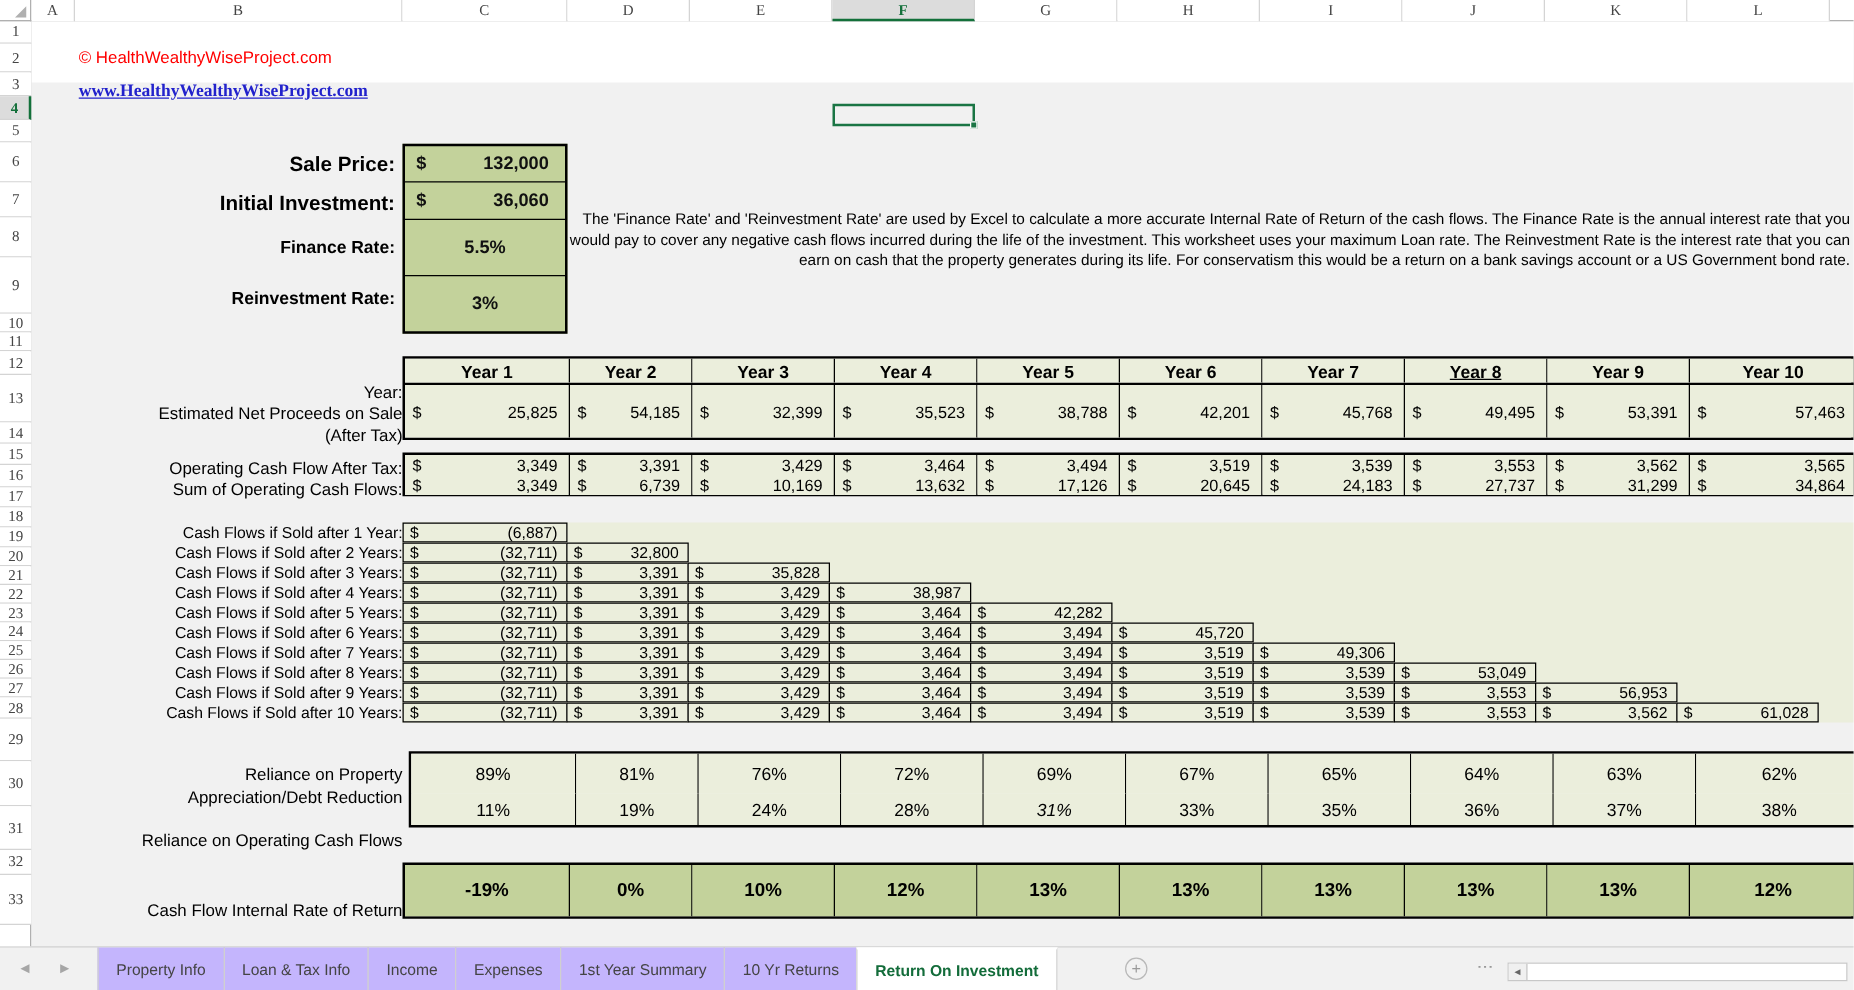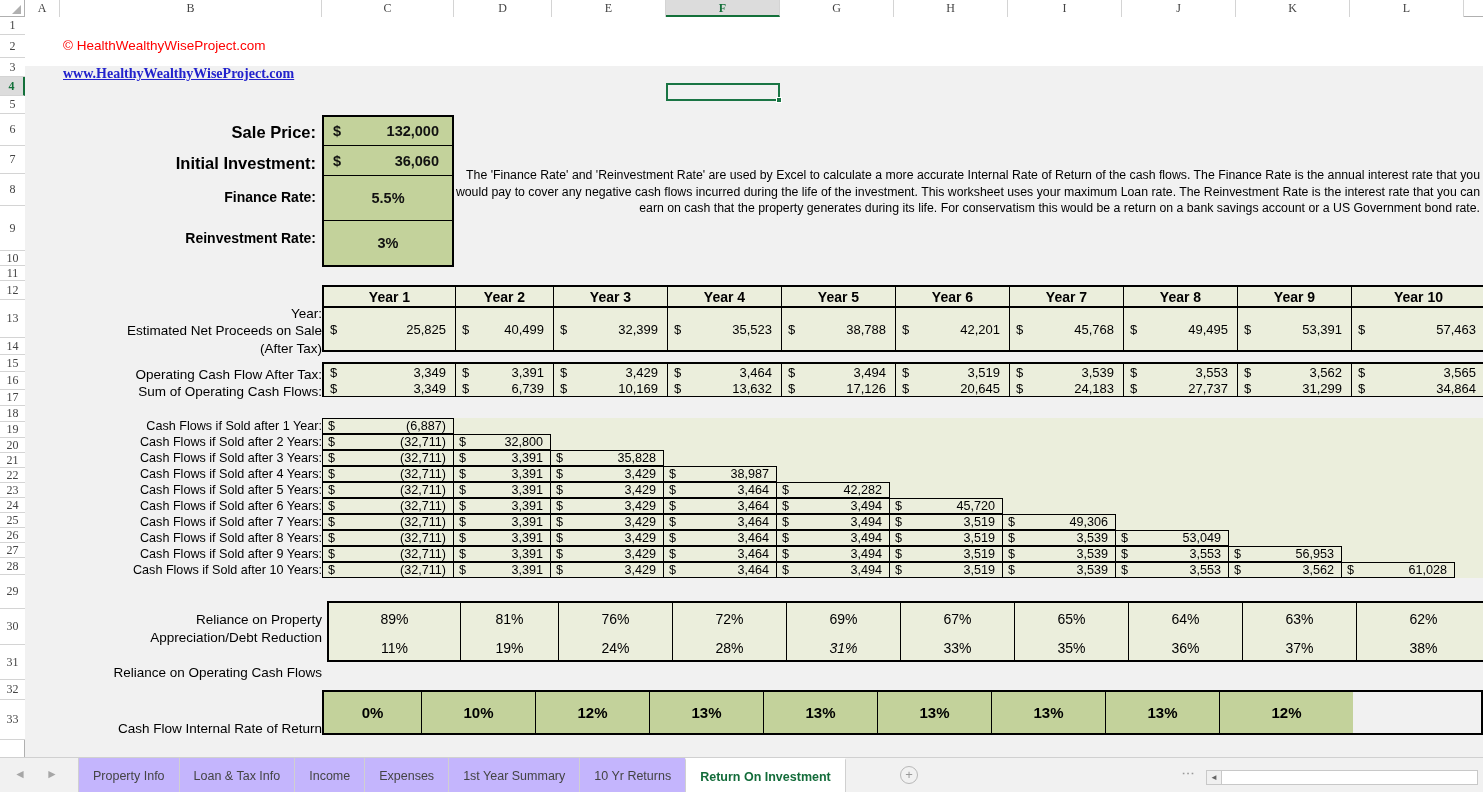--- a/index.html
+++ b/index.html
@@ -346,38 +346,38 @@
           </div>
           <div class="tc yr-head" style="width: 114px;">
             <span class="ctr">Year 5</span>
           </div>
           <div class="tc yr-head" style="width: 114px;">
             <span class="ctr">Year 6</span>
           </div>
           <div class="tc yr-head" style="width: 114px;">
             <span class="ctr">Year 7</span>
           </div>
-          <div class="tc yr-head" style="width: 114px;">
+          <div class="tc yr-head" style="width: 114px; text-decoration: underline;">
             <span class="ctr">Year 8</span>
           </div>
           <div class="tc yr-head" style="width: 114px;">
             <span class="ctr">Year 9</span>
           </div>
           <div class="tc yr-head" style="width: 133px;">
             <span class="ctr">Year 10</span>
           </div>
         </div>
         <div class="trow" style="top: 21px; height: 42px;">
           <div class="tc " style="width: 132px;">
             <span class="cur">$</span>
             <span class="num">25,825</span>
           </div>
           <div class="tc " style="width: 98px;">
             <span class="cur">$</span>
-            <span class="num">40,499</span>
+            <span class="num">54,185</span>
           </div>
           <div class="tc " style="width: 114px;">
             <span class="cur">$</span>
             <span class="num">32,399</span>
           </div>
           <div class="tc " style="width: 114px;">
             <span class="cur">$</span>
             <span class="num">35,523</span>
           </div>
           <div class="tc " style="width: 114px;">
@@ -795,20 +795,23 @@
           <div class="tc pct-cell" style="width: 114px;">
             <span class="ctr">37%</span>
           </div>
           <div class="tc pct-cell" style="width: 133px;">
             <span class="ctr">38%</span>
           </div>
         </div>
       </div>
     <div id="tbl-irr" class="tbl" style="left:297px; top:673px; width:1161px; height:45px;">
         <div class="trow" style="top: 0px; height: 41px;">
+          <div class="tc irr-cell" style="width: 132px;">
+            <span class="ctr">-19%</span>
+          </div>
           <div class="tc irr-cell" style="width: 98px;">
             <span class="ctr">0%</span>
           </div>
           <div class="tc irr-cell" style="width: 114px;">
             <span class="ctr">10%</span>
           </div>
           <div class="tc irr-cell" style="width: 114px;">
             <span class="ctr">12%</span>
           </div>
           <div class="tc irr-cell" style="width: 114px;">

